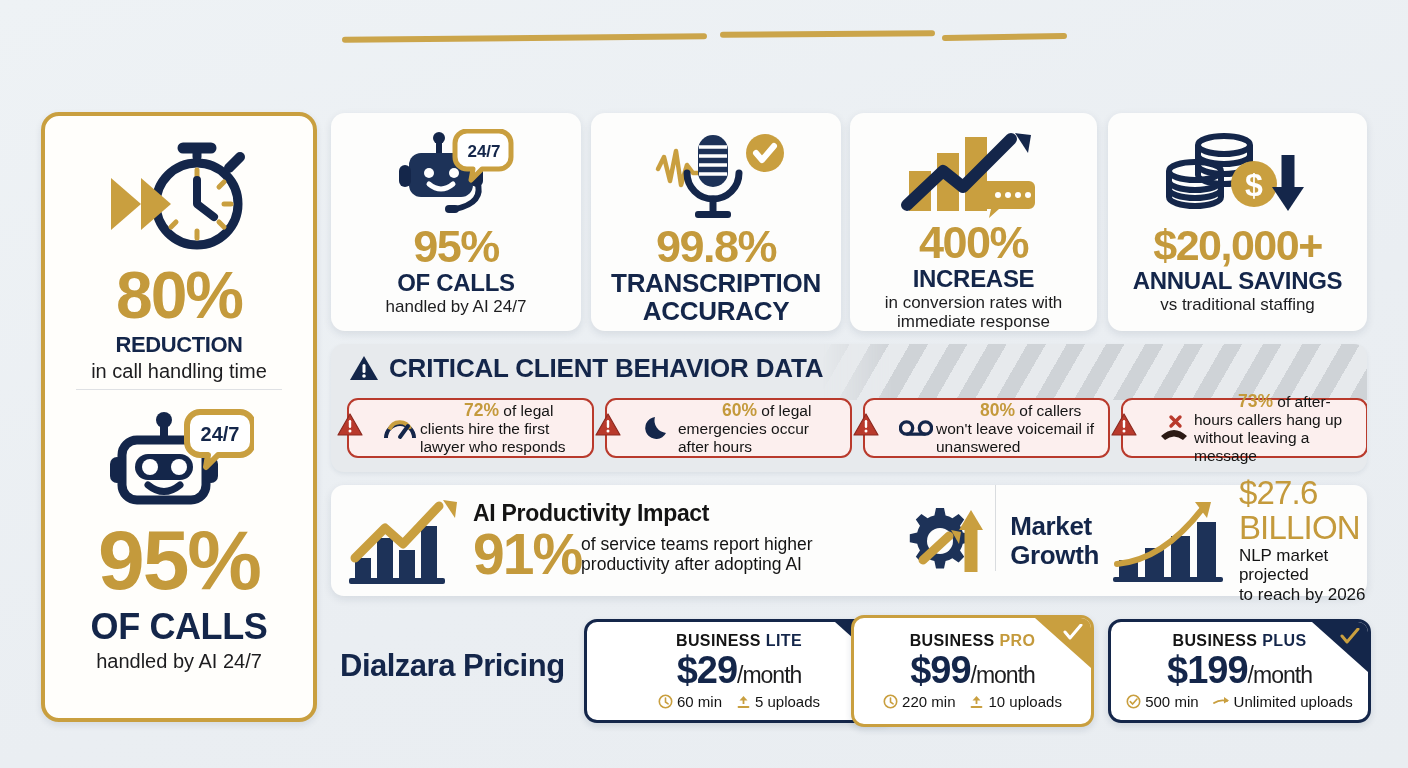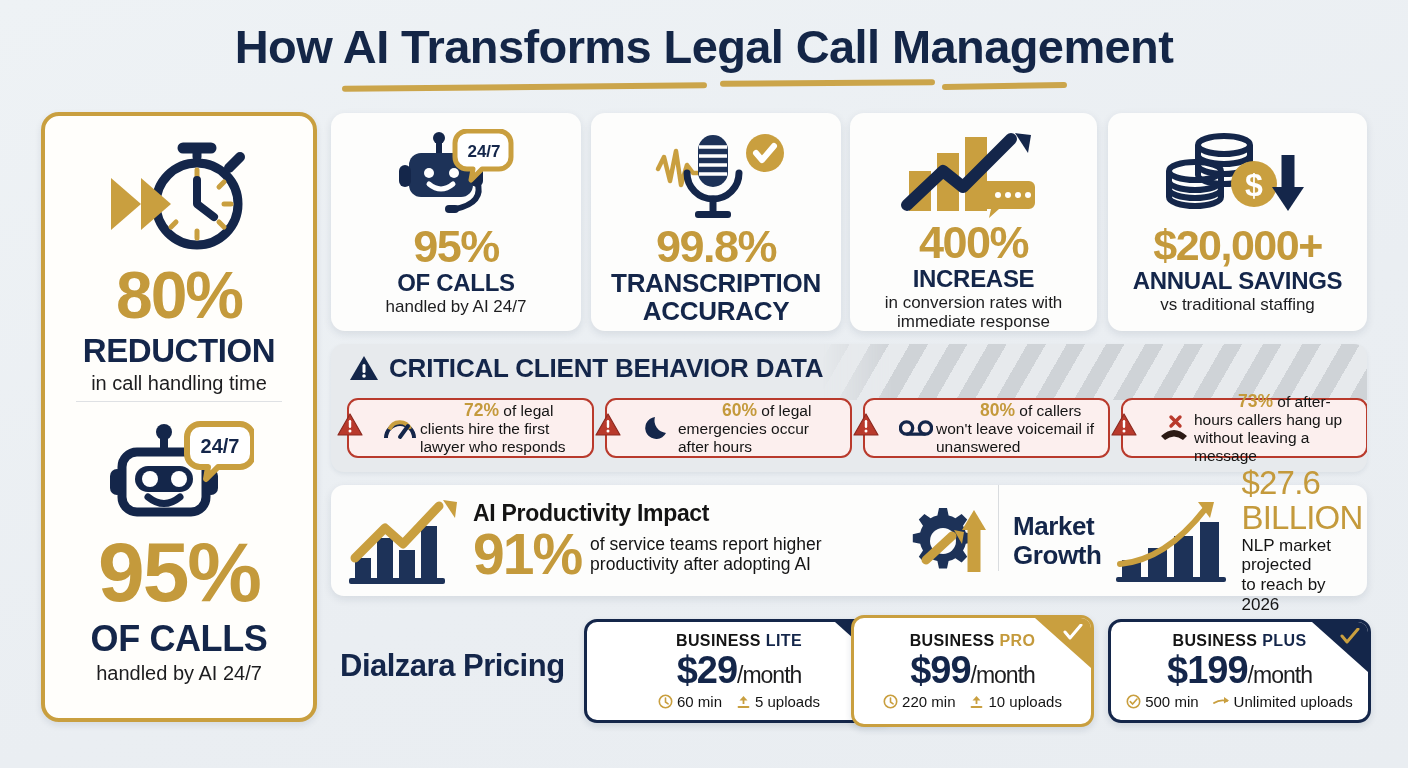--- a/index.html
+++ b/index.html
@@ -32,21 +32,21 @@
     box-shadow: 0 3px 7px rgba(20,38,71,.10);
     display:flex; flex-direction:column; align-items:center;
   }
   .hero-block { width:100%; display:flex; flex-direction:column; align-items:center; }
   .hero-top { padding-top:22px; }
   .hero-div { width:206px; height:1px; background:#dfe1e4; margin:6px 0 0; }
   .hero-bot { padding-top:14px; }
   .big-gold { color:#c49a3c; font-weight:700; letter-spacing:-2px; }
   .hero-pct { font-size:66px; line-height:1; margin-top:6px; }
   .hero-pct2 { font-size:84px; line-height:1; margin-top:2px; }
-  .hero-label { color:#14264a; font-weight:700; font-size:33px; letter-spacing:-0.4px; margin-top:4px;}
+  .hero-label { color:#14264a; font-weight:700; font-size:22px; letter-spacing:-0.4px; margin-top:4px;}
   .hero-label2 { font-size:36px; }
   .hero-sub { color:#1d1d1f; font-size:20px; margin-top:2px; }
 
   
   .stat {
     position:absolute; top:113px; height:218px; background:#fdfdfc;
     border-radius:14px; box-shadow:0 3px 8px rgba(20,38,71,.10);
     display:flex; flex-direction:column; align-items:center; padding-top:14px;
   }
   .s1 { left:331px; width:250px; }
@@ -89,21 +89,21 @@
 
   
   .prod {
     position:absolute; left:331px; top:485px; width:1036px; height:111px;
     background:#fdfdfc; border-radius:13px; box-shadow:0 3px 8px rgba(20,38,71,.10);
     display:flex; 
   }
   .prod-left { display:flex; align-items:center; padding-left:16px; }
   .prod-txt { margin-left:4px; }
   .prod-title { font-size:23px; font-weight:700; color:#141414; letter-spacing:-0.3px; }
-  .prod-row { display:flex; align-items:center; gap:9px; }
+  .prod-row { display:flex; align-items:center; }
   .prod-pct { font-size:57px; font-weight:700; color:#c49a3c; letter-spacing:-2px; line-height:.96; }
   .prod-desc { font-size:17.5px; color:#141414; line-height:1.16; }
   .prod-divider { width:1px; height:86px; background:#d9dcdf; margin:0 14px 0 10px; }
   .mg-label { font-size:26px; font-weight:700; color:#14264a; line-height:1.08; letter-spacing:-0.4px; }
   .mg-right { margin-left:12px; }
   .mg-num { font-size:33px; font-weight:400; color:#c49a3c; letter-spacing:-0.8px; line-height:1.05; }
   .mg-sub { font-size:17px; color:#141414; line-height:1.16; }
 
   
   .pricing-title {
@@ -132,21 +132,20 @@
   .tri-gold { border-top:50px solid #c99f3f; }
   .ribbon .chk { position:absolute; right:8px; top:6px; }
   svg { display:block; }
 </style>
 </head>
 <body>
 
 <div class="page">
 
   <div class="title-wrap">
-    <div class="title">How AI Transforms Legal Call Management</div>
     <div class="title-rule">
       <span class="r1"></span>
         <span class="r2"></span>
         <span class="r3"></span>
     </div>
   </div>
 
   <div class="hero">
     <div class="hero-block hero-top">
       <div>

